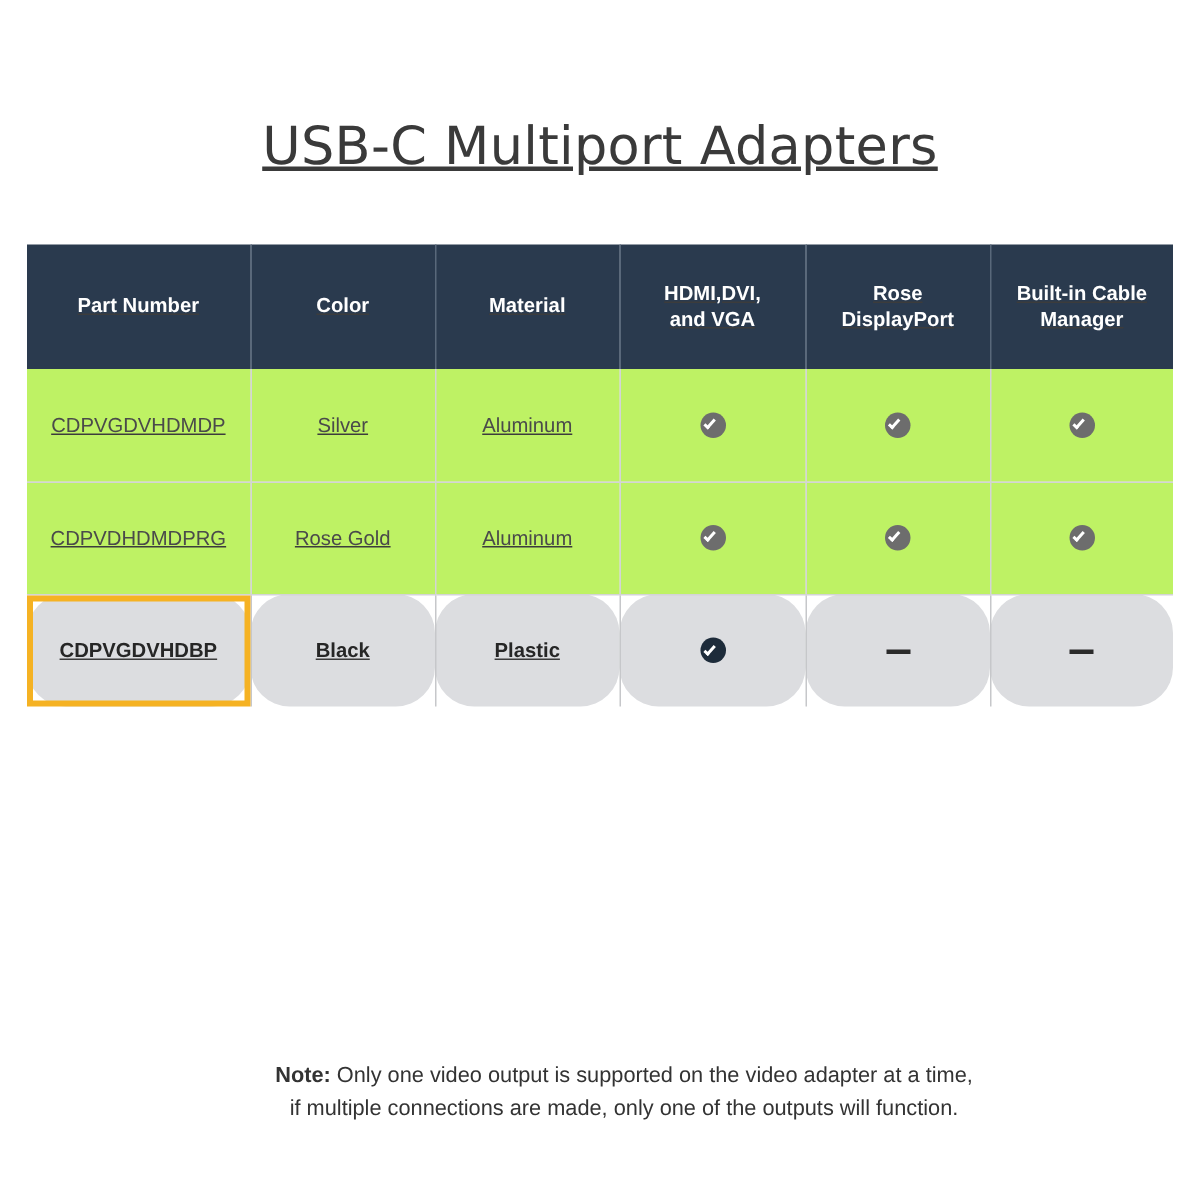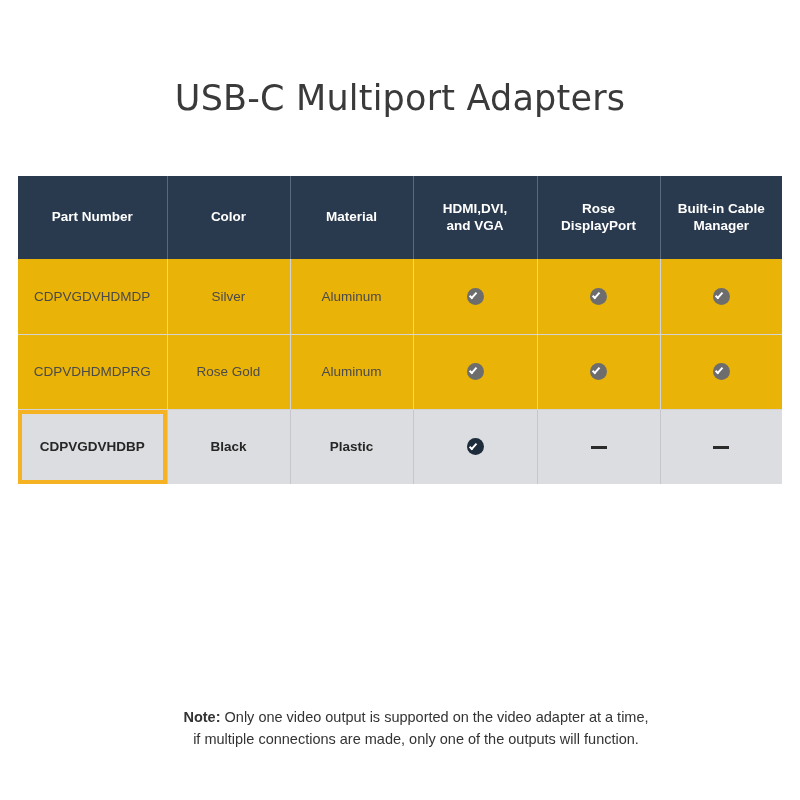--- a/index.html
+++ b/index.html
@@ -26,28 +26,30 @@
     position: absolute;
     left: 0;
     top: 78px;
     width: 800px;
     text-align: center;
     font-size: 35px;
     font-weight: 400;
     letter-spacing: 0.2px;
     color: #3a3a3a;
     font-family: "DejaVu Sans", sans-serif;
+    text-decoration: underline;
   }
 
   
   .table-wrap {
     position: absolute;
     left: 18px;
-    top: 176px;
+    top: 163px;
     width: 764px;
+    text-decoration: underline;
   }
 
   table.spec-table {
     width: 764px;
     border-collapse: collapse;
     table-layout: fixed;
   }
 
   table.spec-table col.c-part     { width: 149px; }
   table.spec-table col.c-color    { width: 123px; }
@@ -72,26 +74,26 @@
   thead th:last-child { border-right: none; }
 
   tbody td {
     height: 75px;
     vertical-align: middle;
     text-align: center;
     font-size: 13.5px;
     color: #4a4a4a;
     border-bottom: 1px solid #d3d4d6;
     border-right: 1px solid #d3d4d6;
-    background: #eab308;
+    background: #bef264;
     padding: 0 4px;
     box-sizing: border-box;
   }
   tbody td:last-child { border-right: none; }
-  tbody tr:last-child td { border-bottom: none; }
+  tbody tr:last-child td { border-bottom: none; border-radius: 26px; }
 
   tbody tr.highlight td {
     background: #dcdde0;
     font-weight: bold;
     color: #262626;
     border-right-color: #c6c7ca;
     border-bottom: none;
   }
 
   

